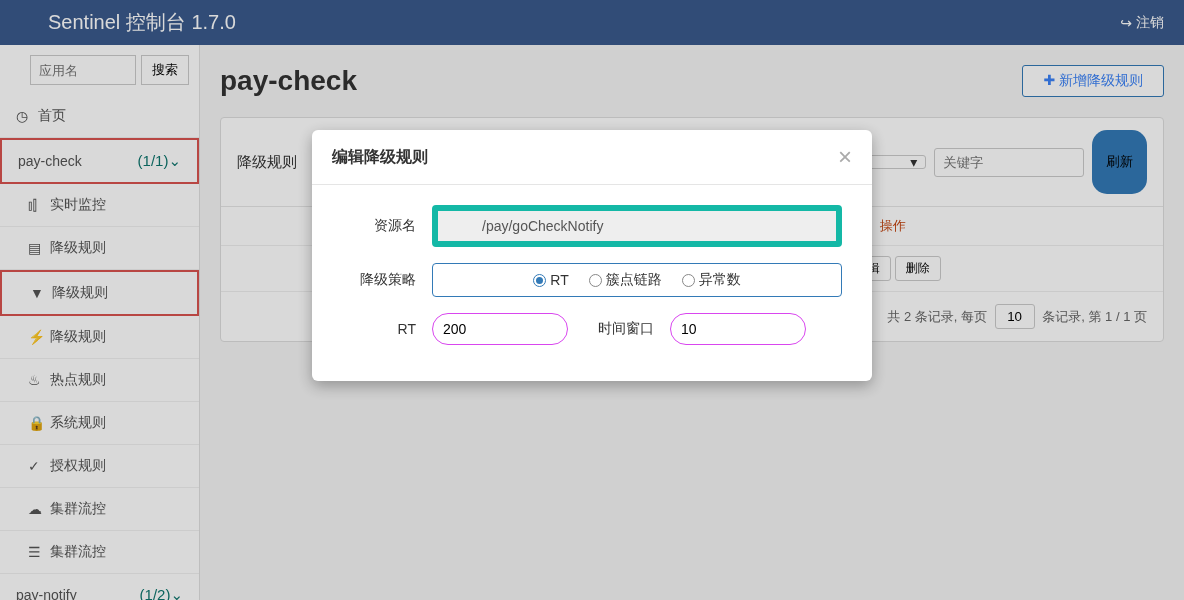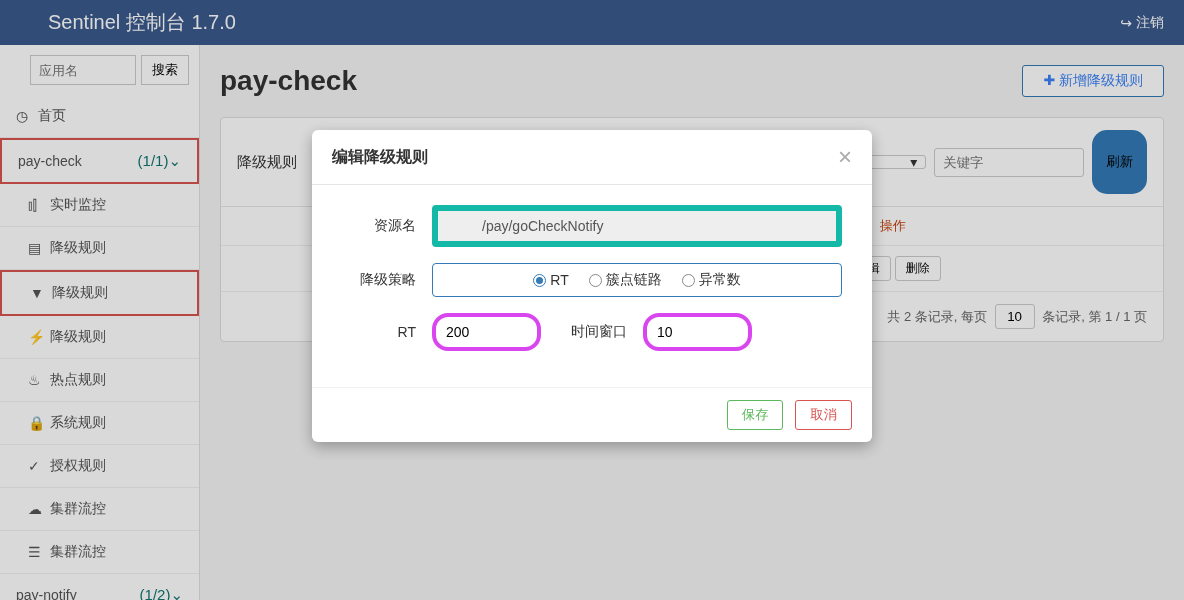--- a/index.html
+++ b/index.html
@@ -56,21 +56,21 @@
     .form-label { width: 90px; text-align: right; padding-right: 16px; color: #333; }
     .form-control { flex: 1; border: 1px solid #ccc; padding: 7px 10px; border-radius: 4px; font-size: 14px; }
     .form-control.disabled { background: #eee; color: #555; }
     .form-control.highlight { border: 6px solid #14b8a6; padding-left: 44px; }
     .radio-group { flex: 1; border: 1px solid #337ab7; border-radius: 4px; padding: 7px 10px; display: flex; gap: 20px; justify-content: center; }
     .radio-item { display: flex; align-items: center; gap: 4px; cursor: pointer; }
     .radio-dot { width: 13px; height: 13px; border: 1px solid #888; border-radius: 50%; display: inline-flex; align-items: center; justify-content: center; }
     .radio-dot.checked { border-color: #337ab7; }
     .radio-dot.checked::after { content: ''; width: 7px; height: 7px; background: #337ab7; border-radius: 50%; }
     .dual-input { flex: 1; display: flex; gap: 16px; align-items: center; }
-    .dual-input input { border: 4px solid #d946ef; padding: 7px 10px; border-radius: 16px; width: 109px; font-size: 14px; }
+    .dual-input input { border: 1px solid #d946ef; padding: 7px 10px; border-radius: 16px; width: 136px; font-size: 14px; }
     .dual-label { width: 70px; text-align: right; }
     .modal-footer { padding: 12px 20px; text-align: right; border-top: 1px solid #f0f0f0; }
     .btn-save { border: 1px solid #5cb85c; color: #5cb85c; background: #fff; padding: 5px 14px; border-radius: 3px; cursor: pointer; margin-right: 8px; }
     .btn-cancel { border: 1px solid #d9534f; color: #d9534f; background: #fff; padding: 5px 14px; border-radius: 3px; cursor: pointer; }
   </style>
 </head>
 <body>
 
 <div class="header">
   <div class="header-title">Sentinel 控制台 1.7.0</div>
@@ -207,18 +207,14 @@
       </div>
       <div class="form-row">
         <div class="form-label">RT</div>
         <div class="dual-input">
           <input value="200" style="">
           <div class="dual-label">时间窗口</div>
           <input value="10" style="">
         </div>
       </div>
     </div>
-    <div class="modal-footer">
-      <button class="btn-save">保存</button>
-      <button class="btn-cancel">取消</button>
-    </div>
   </div>
 </div>
 
 </body></html>

